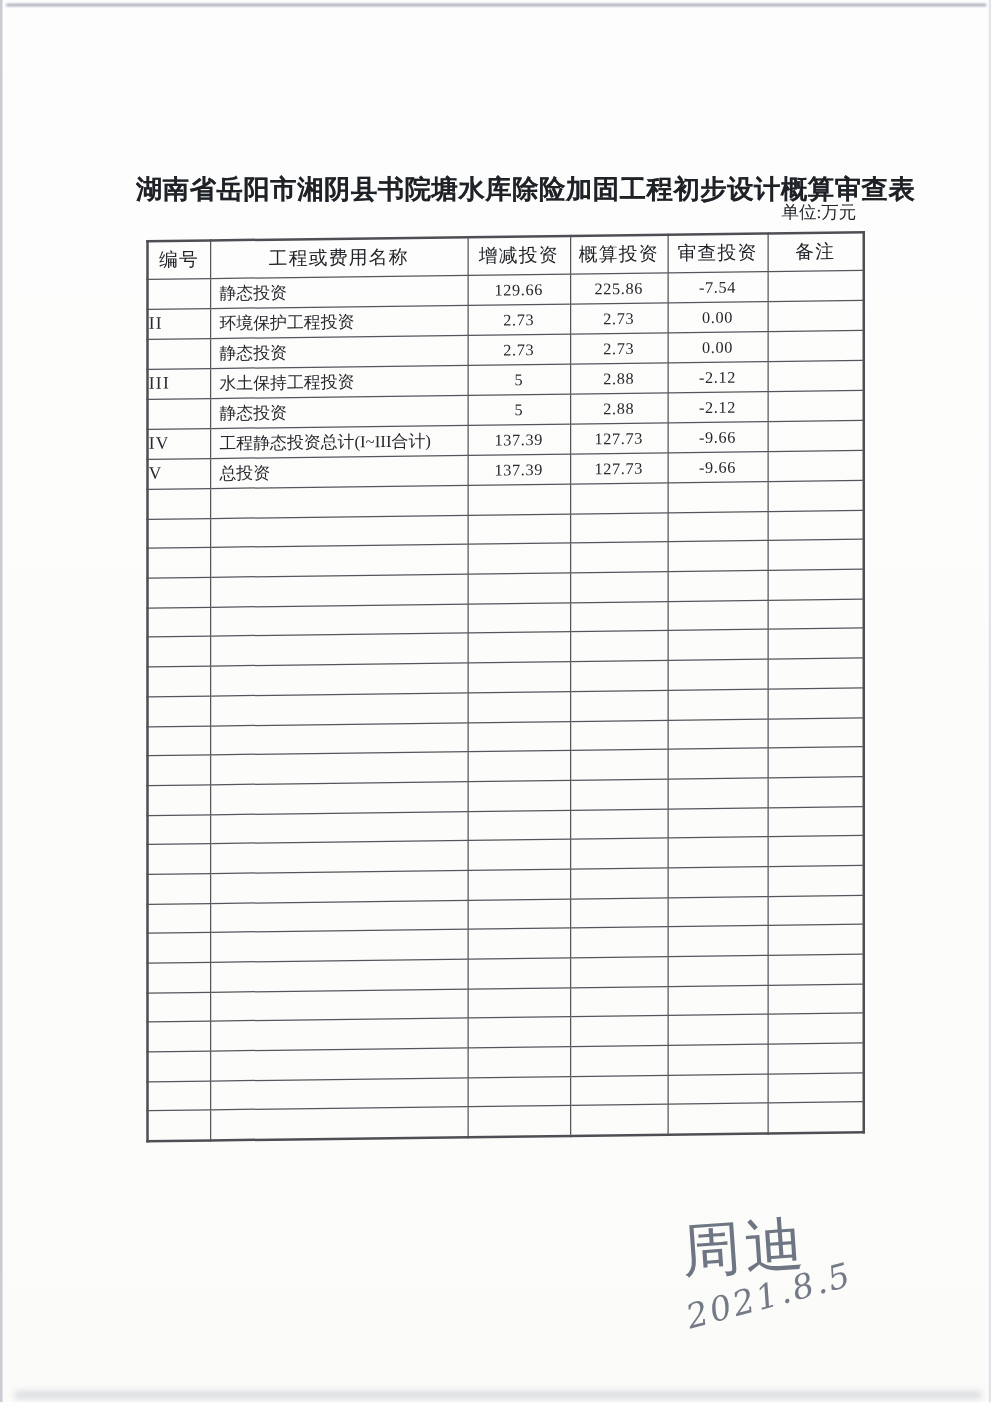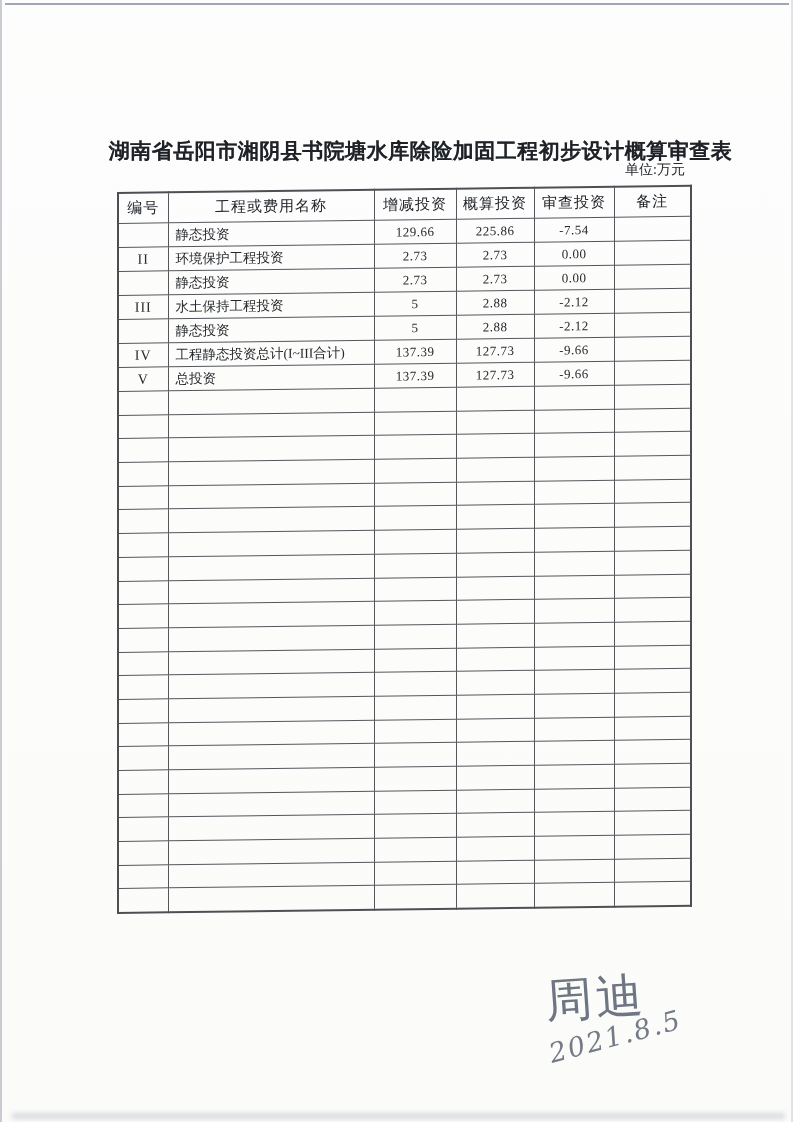--- a/index.html
+++ b/index.html
@@ -28,21 +28,21 @@
     transform:skewY(-0.72deg);transform-origin:0 0;
   }
   table{border-collapse:collapse;table-layout:fixed;width:573px;}
   td,th{border:1px solid #54565c;padding:0;overflow:hidden;white-space:nowrap;}
   table{border:2px solid #4d4f54;}
   th{
     height:29px;font-size:15px;font-weight:500;color:#202328;
     letter-spacing:1px;text-align:center;
   }
   td{height:23px;font-size:13px;color:#26282d;}
-  td.no{text-align:center;font-size:14px;letter-spacing:1px;font-family:Liberation Serif, serif;}
+  td.no{text-align:left;font-size:14px;letter-spacing:1px;font-family:Liberation Serif, serif;}
   td.name{text-align:left;padding-left:7px;padding-right:4px;font-size:13.5px;}
   td.num{text-align:center;letter-spacing:.5px;}
   td.remark{text-align:center;}
   tr.empty td{height:22.7px;}
 
   .signature{position:absolute;left:520px;top:943px;width:215px;height:140px;filter:blur(.3px);}
   .sig-name{
     font-family:"Liberation Serif","DejaVu Serif",serif;
     font-size:47px;fill:#5c6472;opacity:.88;letter-spacing:3px;
   }

